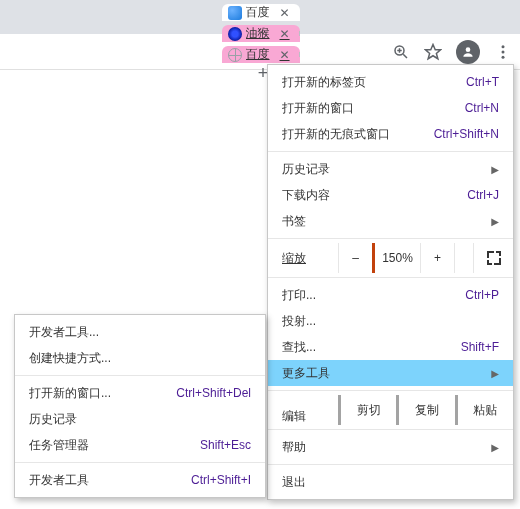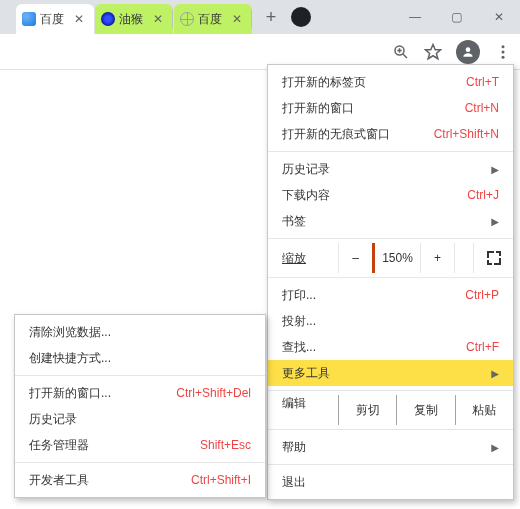--- a/index.html
+++ b/index.html
@@ -12,36 +12,37 @@
     height: 509px;
     overflow: hidden;
     position: relative;
   }
   
   .tabstrip {
     display: flex;
     align-items: center;
     height: 34px;
     background: #dee1e6;
-    padding-left: 16px;
+    padding-left: 2px;
+    flex-direction: column;
   }
   .tab {
     display: flex;
     align-items: center;
     height: 30px;
     padding: 0 6px;
     background: #fff;
     border-radius: 6px 6px 0 0;
     margin-top: 4px;
     margin-right: 1px;
     min-width: 78px;
     max-width: 88px;
     position: relative;
   }
-  .tab.inactive { background: #bef264; }
+  .tab.inactive { background: #f9a8d4; text-decoration: underline; }
   .tab.inactive::after {
     content:"";
     position:absolute;
     right:0;
     top:6px;
     bottom:6px;
     width:1px;
     background:#bcc0c4;
   }
   .tab .favicon { width:14px; height:14px; margin-right:4px; flex:none; }
@@ -75,37 +76,37 @@
     padding: 4px 0;
   }
   .mi {
     display:flex;
     align-items:center;
     height: 26px;
     padding: 0 14px;
     justify-content: space-between;
     white-space: nowrap;
   }
-  .mi .shortcut { color:#ef4444; }
+  .mi .shortcut { color:#4c1d95; }
   .mi .arrow { color:#666; font-size:10px;}
-  .mi.hover { background:#fde047; }
+  .mi.hover { background:#7dd3fc; }
   .sep { height:1px; background:#e6e6e6; margin: 4px 0;}
   
   .zoom {
     display:flex; align-items:center; height:30px;
   }
   .zoom .lab { padding:0 14px; flex:0 0 70px;text-decoration:underline;}
   .zoom .zbtn { flex:0 0 34px; text-align:center; border-left:1px solid #e6e6e6; height:100%; display:flex; align-items:center; justify-content:center;}
   .zoom .zval { flex:0 0 48px; text-align:center; border-left:3px solid #c2410c; height:100%; display:flex; align-items:center; justify-content:center;}
   .zoom .spacer { flex:1; border-left:1px solid #e6e6e6; height:100%;}
   .zoom .full { flex:0 0 40px; text-align:center; border-left:1px solid #e6e6e6; height:100%; display:flex; align-items:center; justify-content:center;}
   
-  .editrow { display:flex; align-items:flex-start; height:30px;}
+  .editrow { display:flex; align-items:flex-end; height:30px;}
   .editrow .lab { padding:0 14px; flex:0 0 70px;}
-  .editrow .ebtn { flex:1; text-align:center; border-left:1px solid #a3a3a3; height:100%; display:flex; align-items:center; justify-content:center;}
+  .editrow .ebtn { flex:1; text-align:center; border-left:3px solid #a3a3a3; height:100%; display:flex; align-items:center; justify-content:center;}
   
   .sub-menu {
     position:absolute;
     top: 314px;
     left: 14px;
     width: 252px;
     background:#fff;
     border:1px solid #c7c7c7;
     box-shadow: 2px 3px 6px rgba(0,0,0,0.25);
     padding: 4px 0;
@@ -233,21 +234,21 @@
   <div class="sep"></div>
   <div class="mi">
     <span>打印...</span>
     <span class="shortcut">Ctrl+P</span>
   </div>
   <div class="mi">
     <span>投射...</span>
   </div>
   <div class="mi">
     <span>查找...</span>
-    <span class="shortcut">Ctrl+F</span>
+    <span class="shortcut">Shift+F</span>
   </div>
   <div class="mi hover">
     <span>更多工具</span>
     <span class="arrow">▶</span>
   </div>
   <div class="sep"></div>
   <div class="editrow">
     <div class="lab">编辑</div>
     <div class="ebtn">剪切</div>
     <div class="ebtn">复制</div>
@@ -259,21 +260,21 @@
     <span class="arrow">▶</span>
   </div>
   <div class="sep"></div>
   <div class="mi">
     <span>退出</span>
   </div>
 </div>
 
 <div class="sub-menu">
   <div class="mi">
-    <span>清除浏览数据...</span>
+    <span>开发者工具...</span>
   </div>
   <div class="mi">
     <span>创建快捷方式...</span>
   </div>
   <div class="sep"></div>
   <div class="mi">
     <span>打开新的窗口...</span>
     <span class="shortcut">Ctrl+Shift+Del</span>
   </div>
   <div class="mi">

